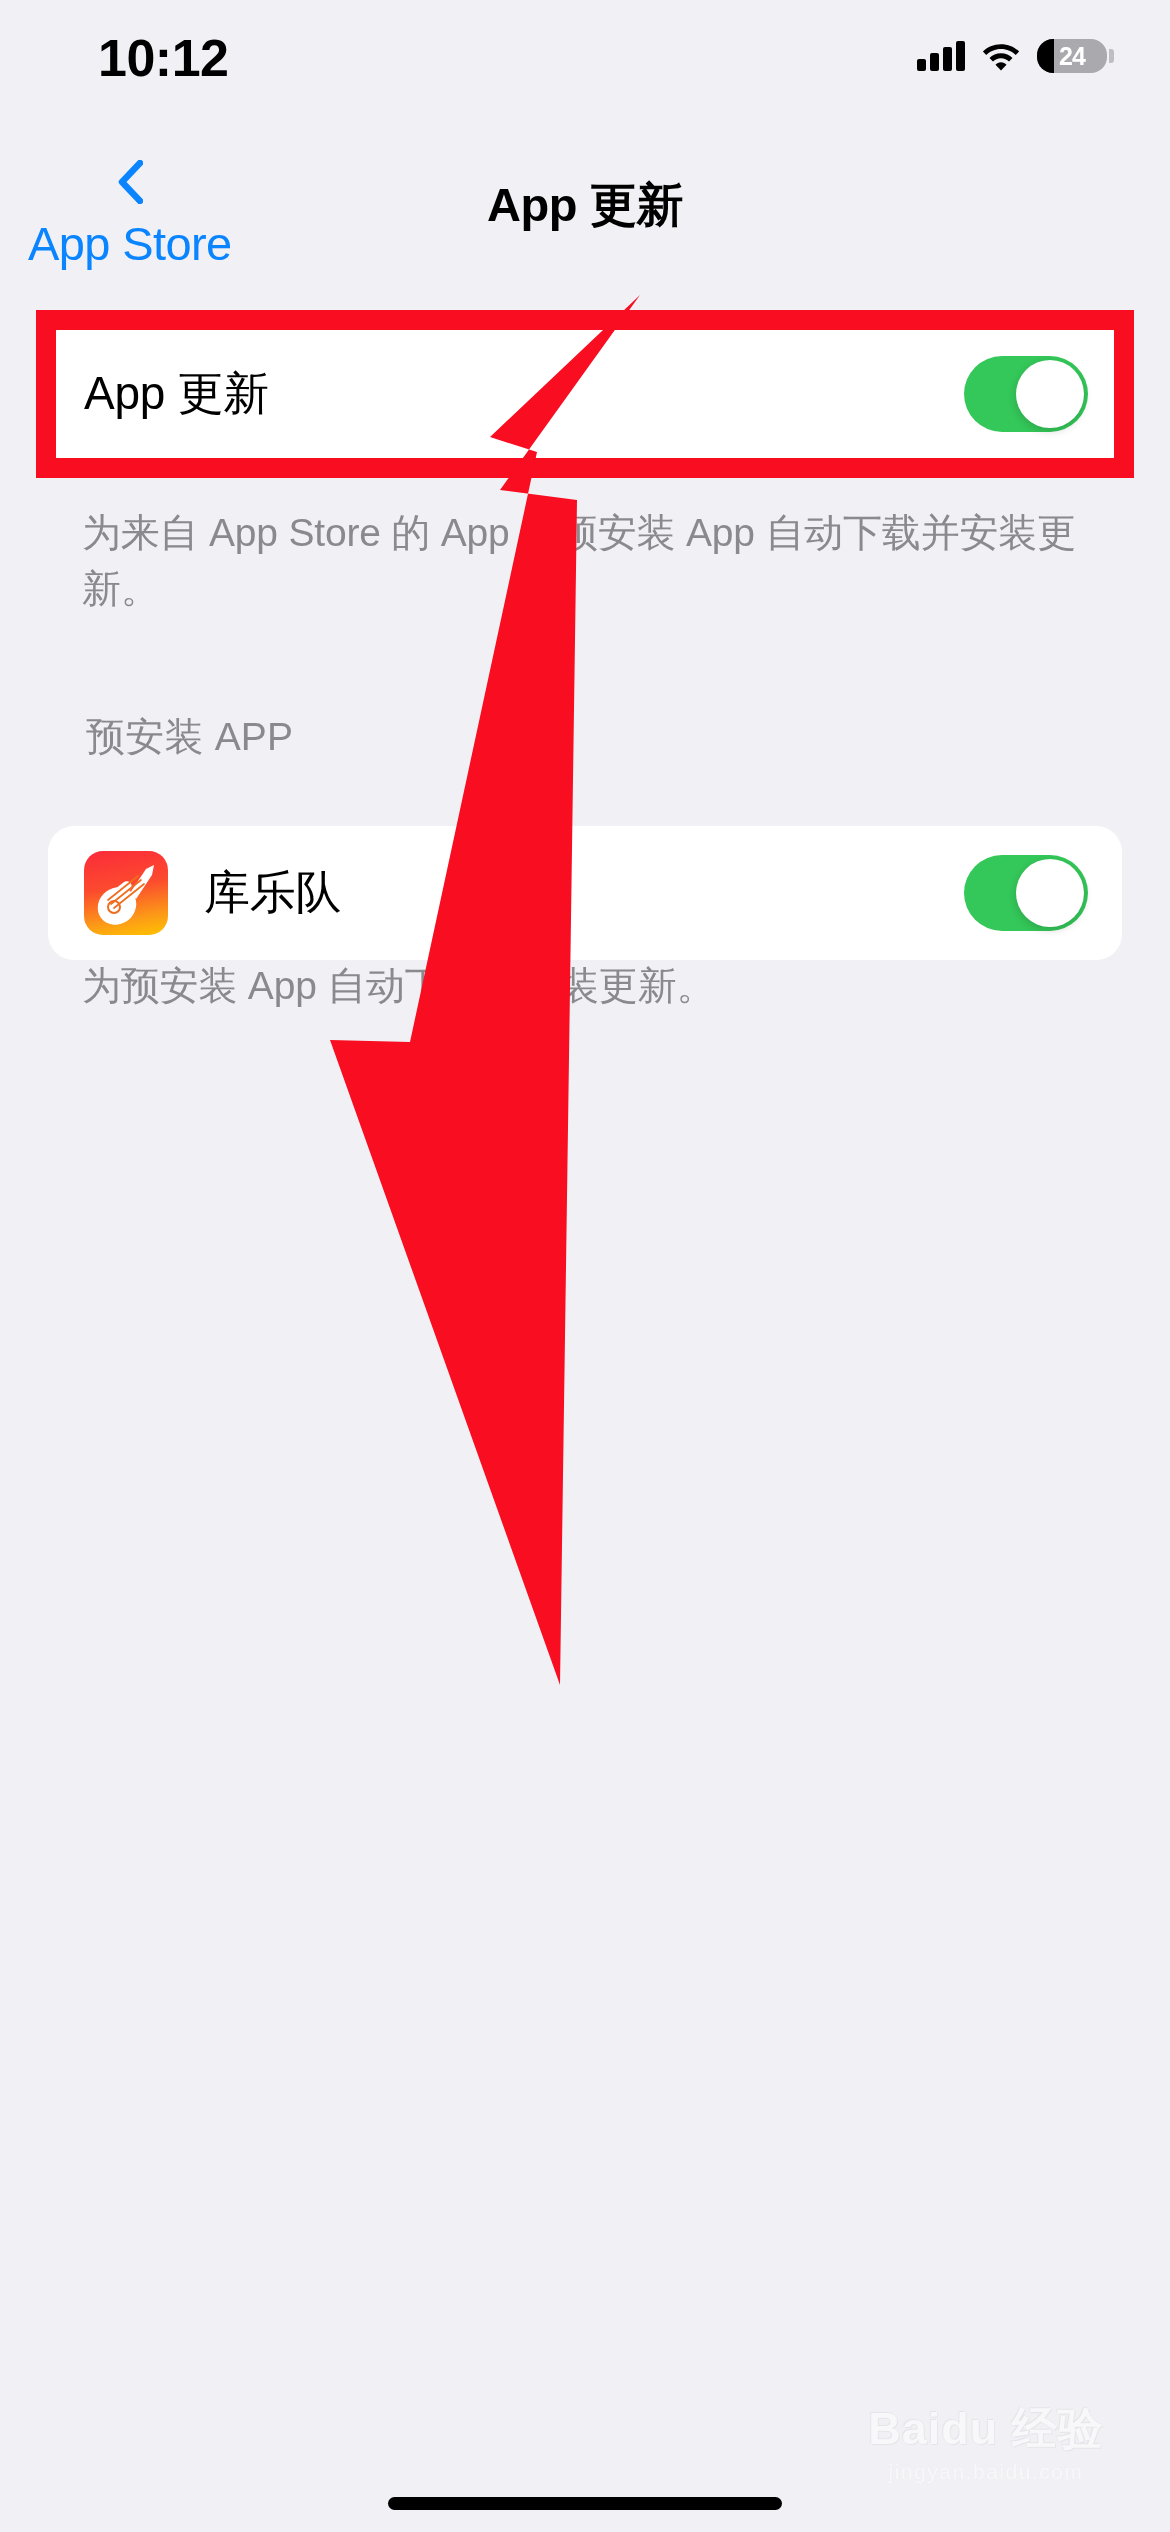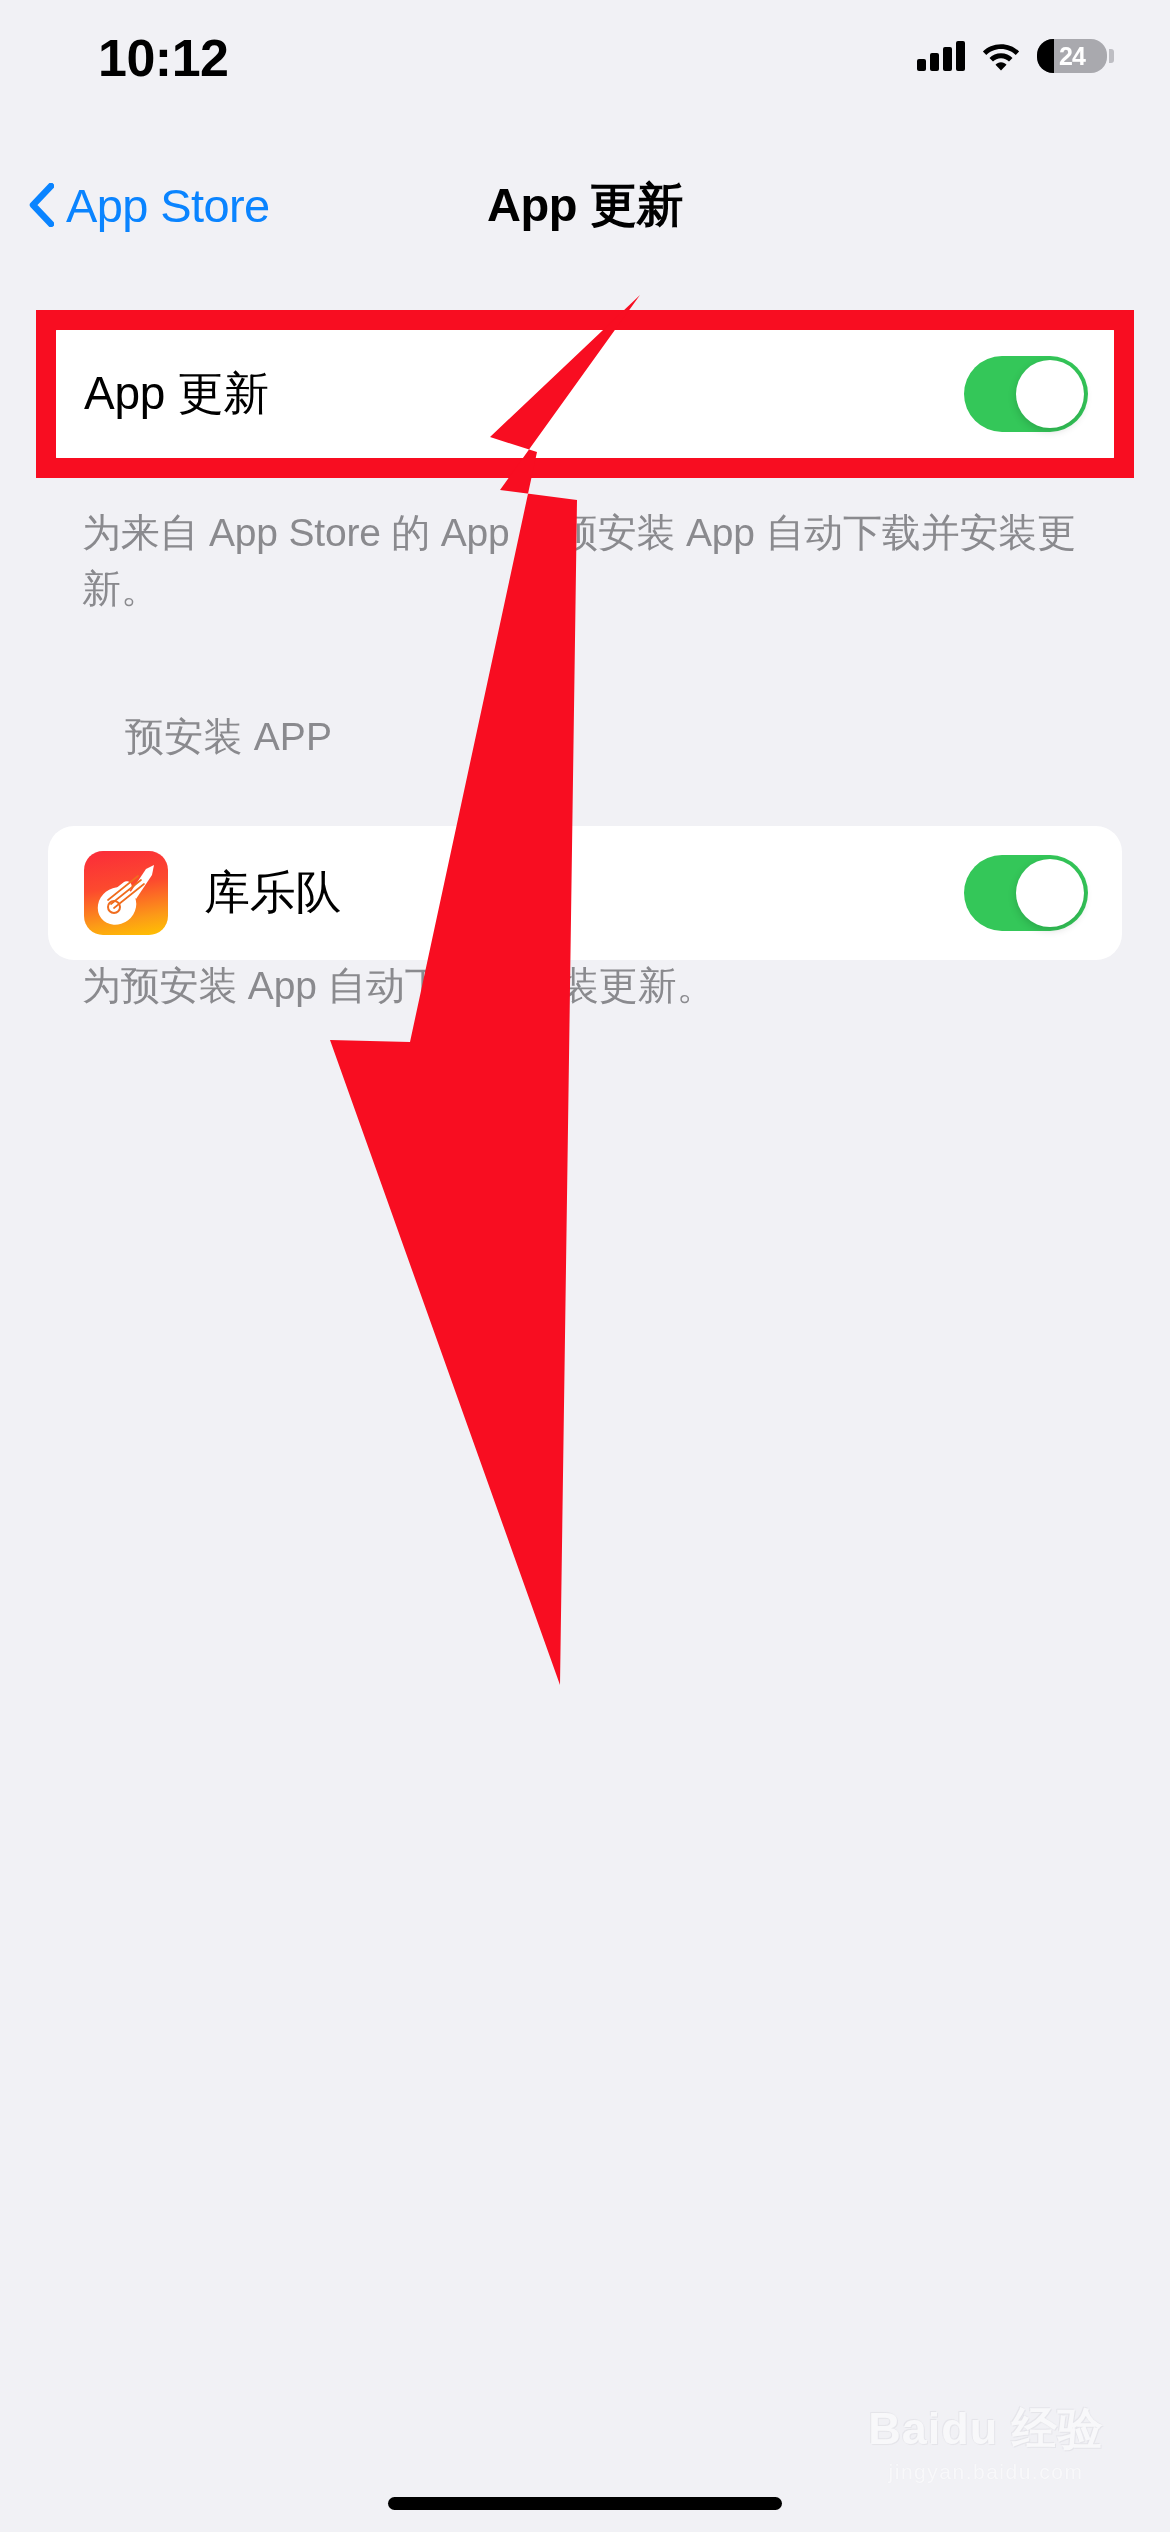--- a/index.html
+++ b/index.html
@@ -107,20 +107,21 @@
   }
   .nav-back {
     position: absolute;
     left: 28px;
     top: 0;
     height: 90px;
     display: flex;
     align-items: center;
     gap: 12px;
     cursor: pointer;
+    flex-direction: column;
   }
   .chev {
     width: 26px;
     height: 44px;
     display: block;
   }
   .nav-back-label {
     font-size: 47px;
     color: #0A84FF;
     letter-spacing: -0.6px;
@@ -316,21 +317,21 @@
     <div class="row">
       <span class="row-label">App 更新</span>
       <span class="toggle">
         <span class="knob"></span>
       </span>
     </div>
   </div>
 
   <div class="footer-text" style="top:505px;">为来自 App Store 的 App 及预安装 App 自动下载并安装更新。</div>
 
-  <div class="section-header" style="top:710px;margin-left:39px;">预安装 APP</div>
+  <div class="section-header" style="top:710px;">预安装 APP</div>
 
   <div class="card" style="top:820px;height:134px;margin-top:6px;">
     <div class="row">
       <span class="app-icon">
         <svg viewBox="0 0 84 84">
           <g fill="#FFFFFF">
             <ellipse cx="33" cy="55" rx="20" ry="18" transform="rotate(-38 33 55)"></ellipse>
             <path d="M46 42 L62 18 L70 14 L68 24 L52 48 Z"></path>
             <rect x="27" y="34" width="22" height="10" rx="5" transform="rotate(-38 38 39)"></rect>
           </g>

